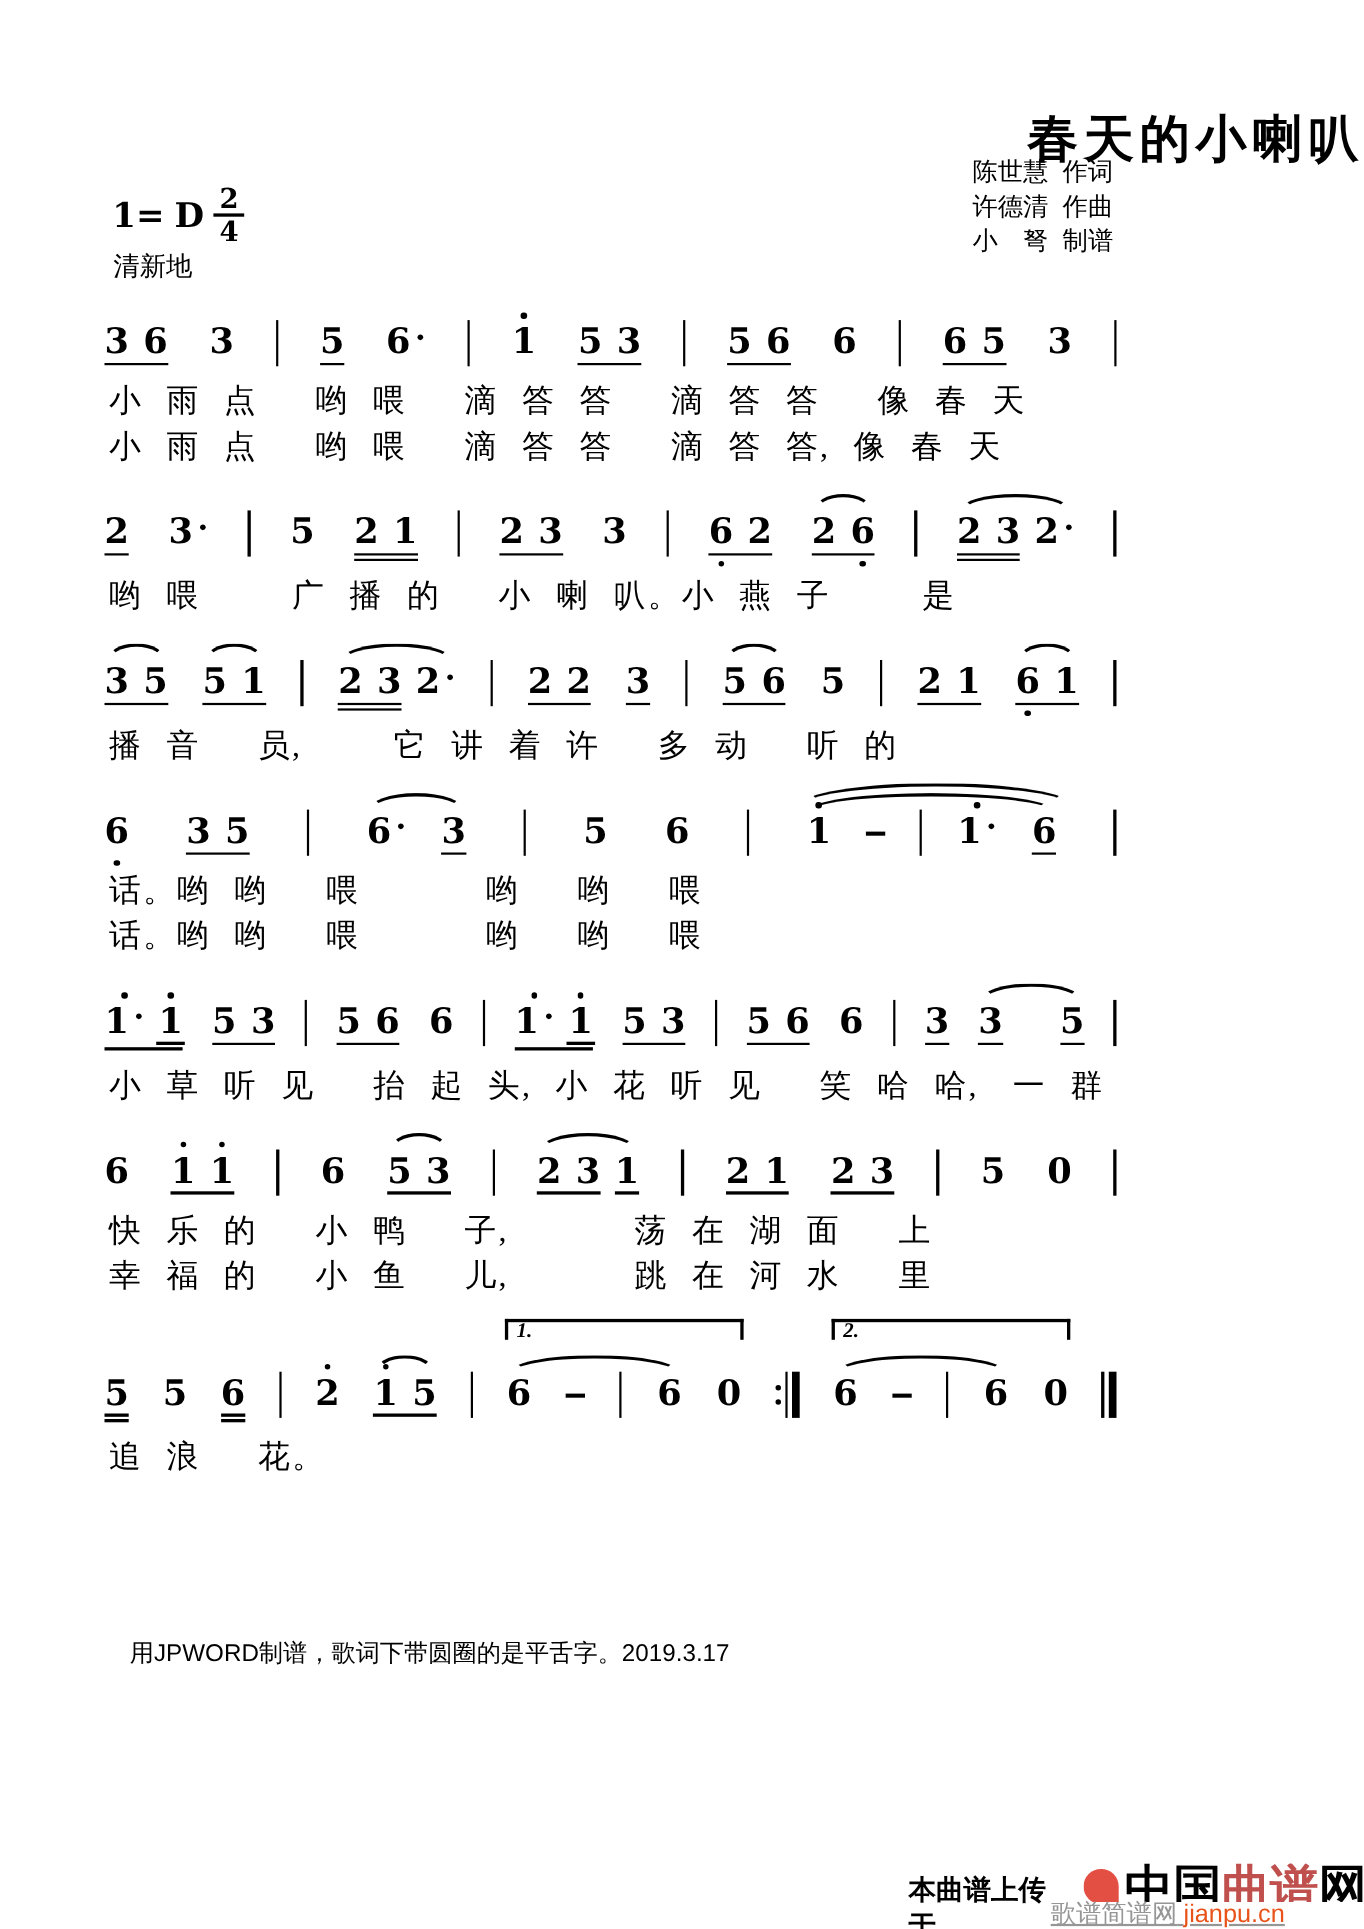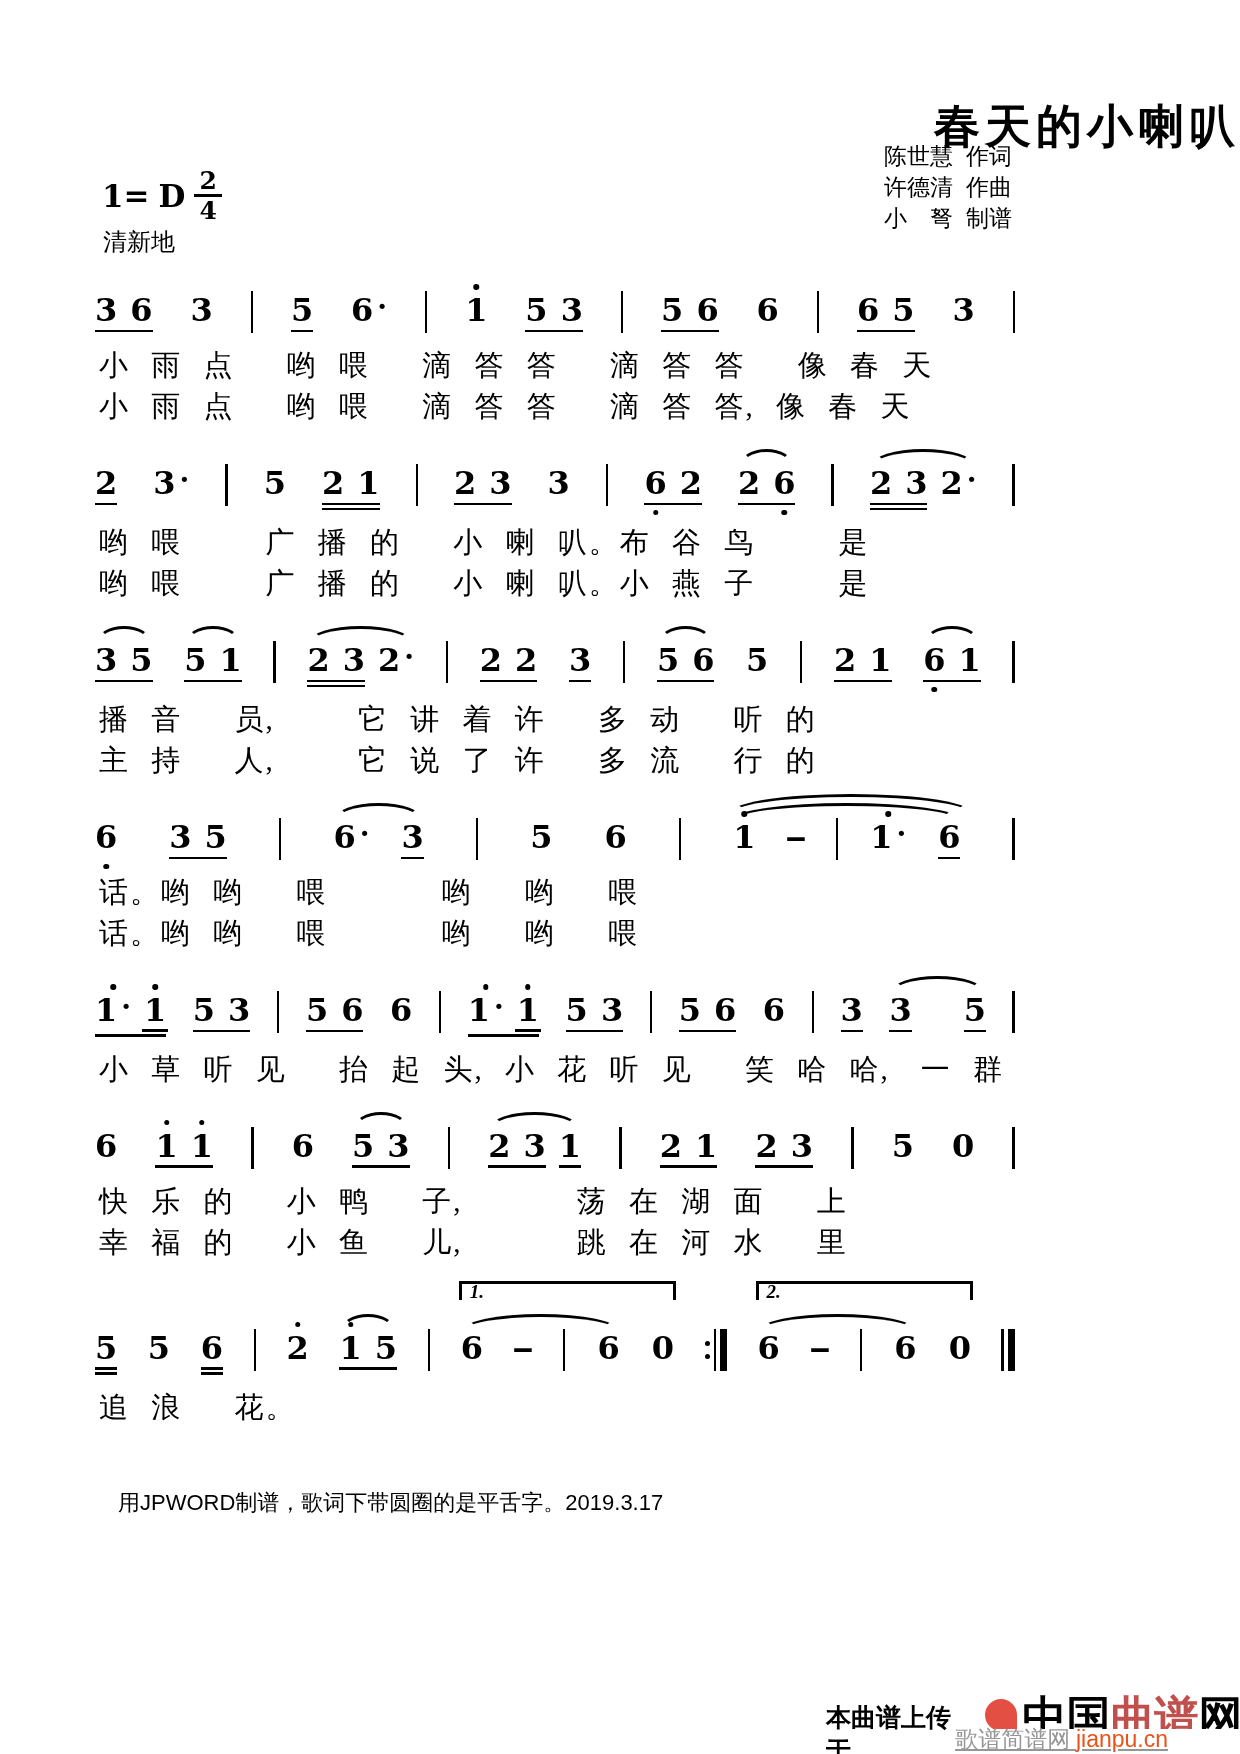--- a/index.html
+++ b/index.html
@@ -322,21 +322,20 @@
               <div class="note">
                 <div class="nrow">
                   <div class="txt">2</div>
                   <div class="augdot">·</div>
                 </div>
               </div>
             </div>
           </div>
           <div class="bar"></div>
         </div>
-        <div class="lyric">哟 喂　　 广 播 的　 小 喇 叭。布 谷 鸟　　 是</div>
         <div class="lyric">哟 喂　　 广 播 的　 小 喇 叭。小 燕 子　　 是</div>
       </div>
       <div class="sline">
         <div class="srow">
           <div class="grp">
             <div class="arc"></div>
             <div class="grow">
               <div class="note">
                 <div class="nrow">
                   <div class="txt">3</div>
@@ -471,21 +470,20 @@
                 <div class="nrow">
                   <div class="txt">1</div>
                 </div>
               </div>
             </div>
             <div class="uline"></div>
           </div>
           <div class="bar"></div>
         </div>
         <div class="lyric">播 音　 员,　　 它 讲 着 许　 多 动　 听 的</div>
-        <div class="lyric">主 持　 人,　　 它 说 了 许　 多 流　 行 的</div>
       </div>
       <div class="sline">
         <div class="srow">
           <div class="note">
             <div class="nrow">
               <div class="txt">6</div>
             </div>
             <div class="odot lo"></div>
           </div>
           <div class="grp">

